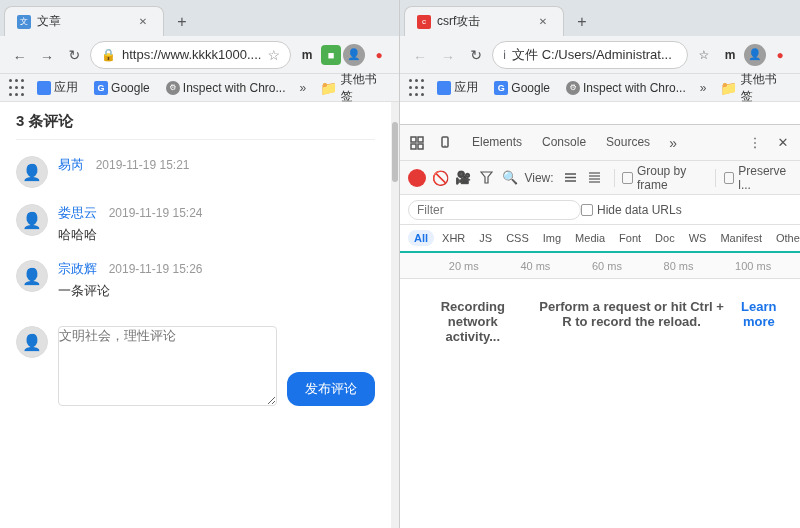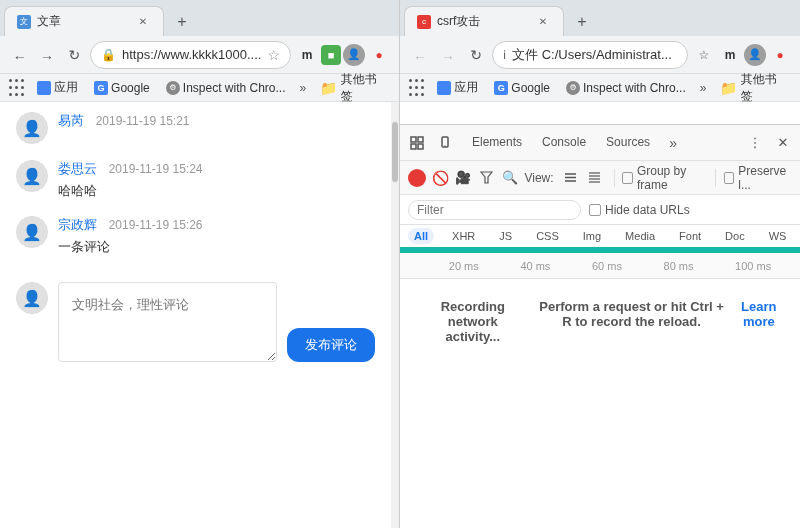--- a/index.html
+++ b/index.html
@@ -280,21 +280,21 @@
       display: flex;
       gap: 10px;
       margin-top: 16px;
       padding-top: 10px;
     }
 
     .comment-textarea {
       flex: 1;
       border: 1px solid #ddd;
       border-radius: 4px;
-      padding: 13px;
+      padding: 0;
       font-size: 13px;
       color: #3b82f6;
       resize: vertical;
       min-height: 80px;
       font-family: inherit;
     }
 
     .submit-btn {
       align-self: flex-end;
       background: #1a73e8;
@@ -459,21 +459,21 @@
     }
     .cb { width: 12px; height: 12px; border: 1px solid #999; border-radius: 2px; }
 
     
     .filter-bar {
       display: flex;
       align-items: center;
       background: white;
       border-bottom: 1px solid #e0e0e0;
       padding: 4px 8px;
-      gap: 8px;
+      gap: 0;
       height: 30px;
     }
 
     .filter-input {
       flex: 0 0 150px;
       border: 1px solid #ddd;
       border-radius: 12px;
       padding: 2px 8px;
       font-size: 12px;
       outline: none;
@@ -482,23 +482,23 @@
     .hide-data-cb {
       display: flex; align-items: center; gap: 4px;
       font-size: 12px; color: #555;
     }
 
     
     .type-filter {
       display: flex;
       align-items: center;
       background: white;
-      border-bottom: 6px solid #14b8a6;
+      border-bottom: 2px solid #14b8a6;
       padding: 2px 8px;
-      gap: 12px;
+      gap: 2px;
       height: 28px;
     }
 
     .type-btn {
       padding: 2px 6px;
       border-radius: 10px;
       font-size: 11px;
       cursor: pointer;
       color: #555;
       border: none;
@@ -624,20 +624,21 @@
         <span class="folder-icon">📁</span>
         <span>其他书签</span>
       </div>
     </div>
   </div>
 
   <div class="left-content-wrapper">
     <div class="content-area">
 
       <div class="comments-section">
+        <div class="comments-count">3 条评论</div>
 
         <div class="comment-item">
           <div class="avatar">👤</div>
           <div class="comment-body">
             <span class="comment-author">易芮</span>
             <span class="comment-time">2019-11-19 15:21</span>
           </div>
         </div>
 
         <div class="comment-item">

